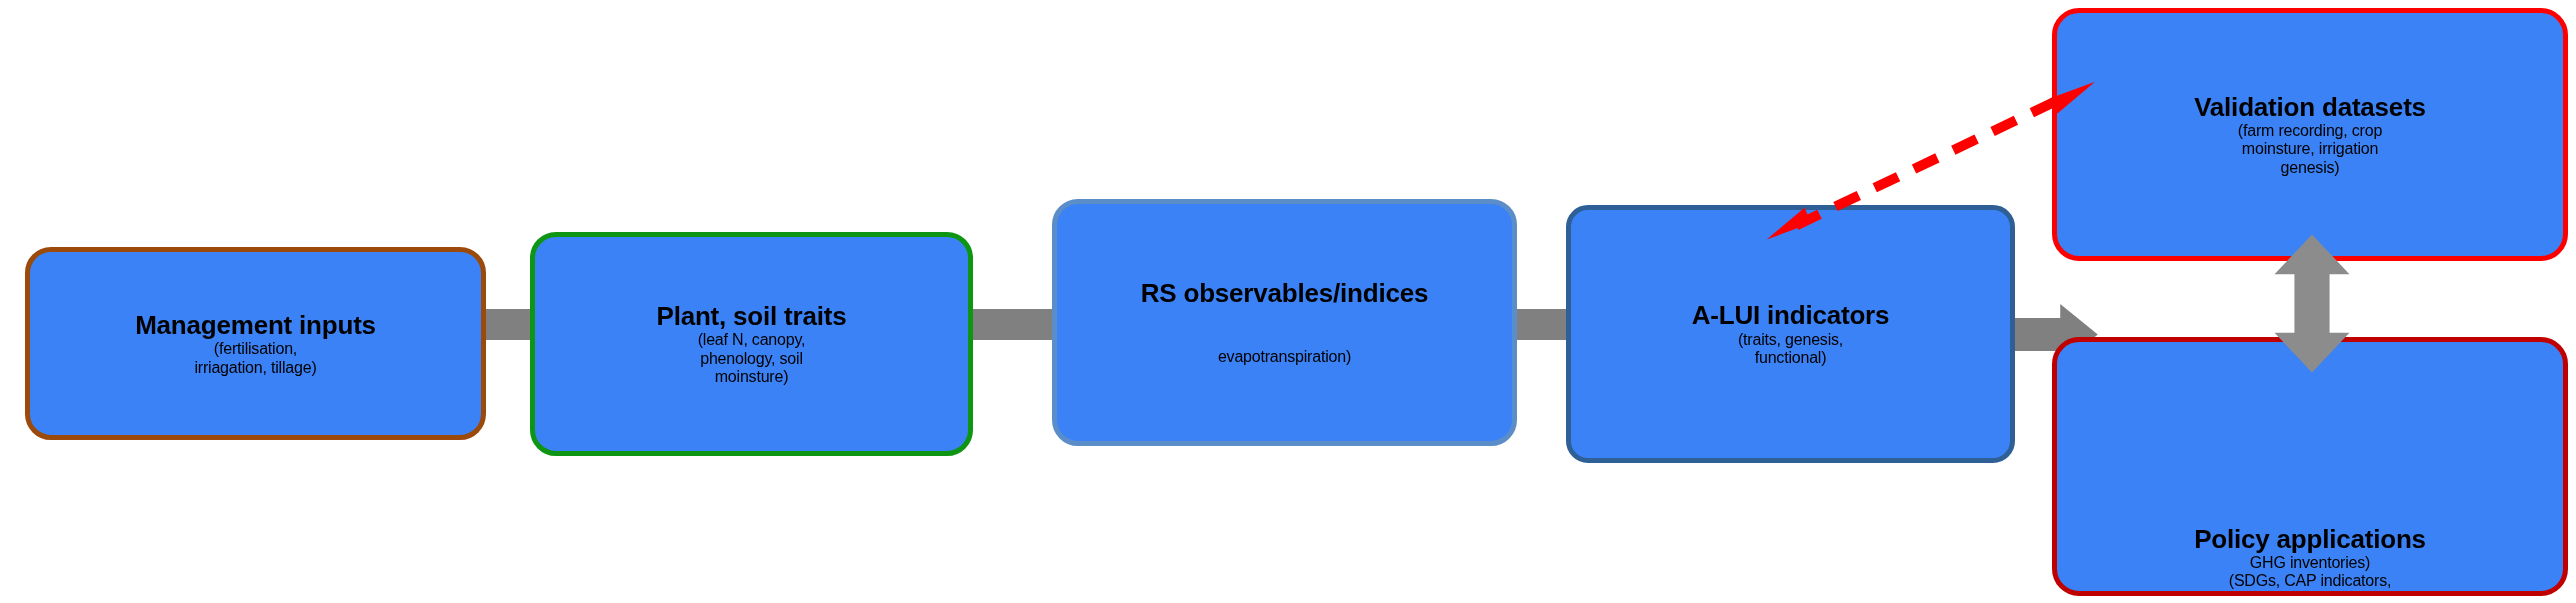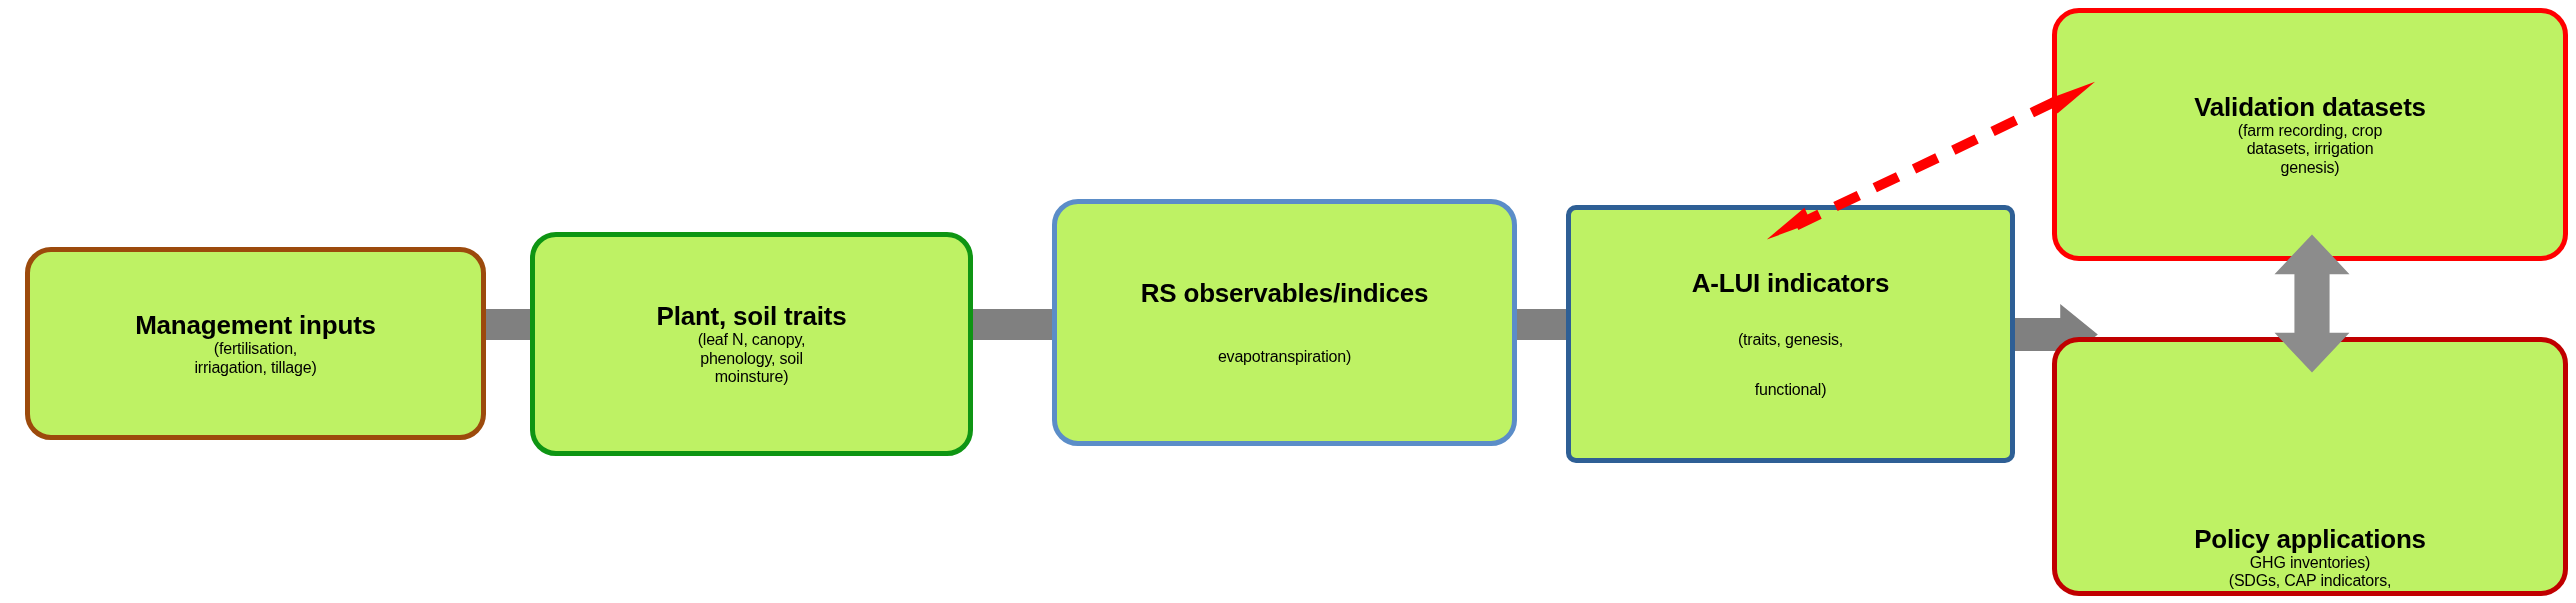--- a/index.html
+++ b/index.html
@@ -12,21 +12,21 @@
     width: 2576px;
     height: 604px;
     background: #ffffff;
     overflow: hidden;
     font-family: "Liberation Sans", sans-serif;
   }
 
   .node {
     position: absolute;
     box-sizing: border-box;
-    background: #bef264;
+    background: #3b82f6;
     border-style: solid;
     display: flex;
     flex-direction: column;
     align-items: center;
     justify-content: center;
     text-align: center;
     line-height: 1.16;
     color: #000000;
     z-index: 5;
   }
@@ -51,21 +51,21 @@
   #node-traits {
     left: 530px; top: 232px;  width: 443px;  height: 224px;
     border-width: 5.3px;  border-color: #0E9513;  border-radius: 26px;
   }
   #node-rs {
     left: 1052px; top: 199px; width: 465px;  height: 247px;
     border-width: 5.3px;  border-color: #5B8DC8;  border-radius: 26px; gap: 40px;
   }
   #node-alui {
     left: 1566px; top: 205px; width: 449px;  height: 258px;
-    border-width: 5.3px;  border-color: #2E5F95;  border-radius: 10px; gap: 32px;
+    border-width: 5.3px;  border-color: #2E5F95;  border-radius: 22px;
   }
   #node-validation {
     left: 2052px; top: 8.2px;  width: 516px;  height: 253px;
     border-width: 5.9px; border-color: #FF0000; border-radius: 27px;
   }
   #node-policy {
     left: 2052px; top: 337px; width: 516px;  height: 259px;
     border-width: 5.9px; border-color: #C00000; border-radius: 27px; justify-content: flex-end;
   }
 
@@ -147,21 +147,21 @@
 
   <div class="node" id="node-alui">
     <div class="title">A-LUI indicators</div>
     <div class="sub">(traits, genesis,</div>
     <div class="sub">functional)</div>
   </div>
 
   <div class="node" id="node-validation">
     <div class="title">Validation datasets</div>
     <div class="sub">(farm recording, crop</div>
-    <div class="sub">datasets, irrigation</div>
+    <div class="sub">moinsture, irrigation</div>
     <div class="sub">genesis)</div>
   </div>
 
   <div class="node" id="node-policy">
     <div class="title">Policy applications</div>
     <div class="sub">GHG inventories)</div>
     <div class="sub">(SDGs, CAP indicators,</div>
   </div>
 
 </div>

